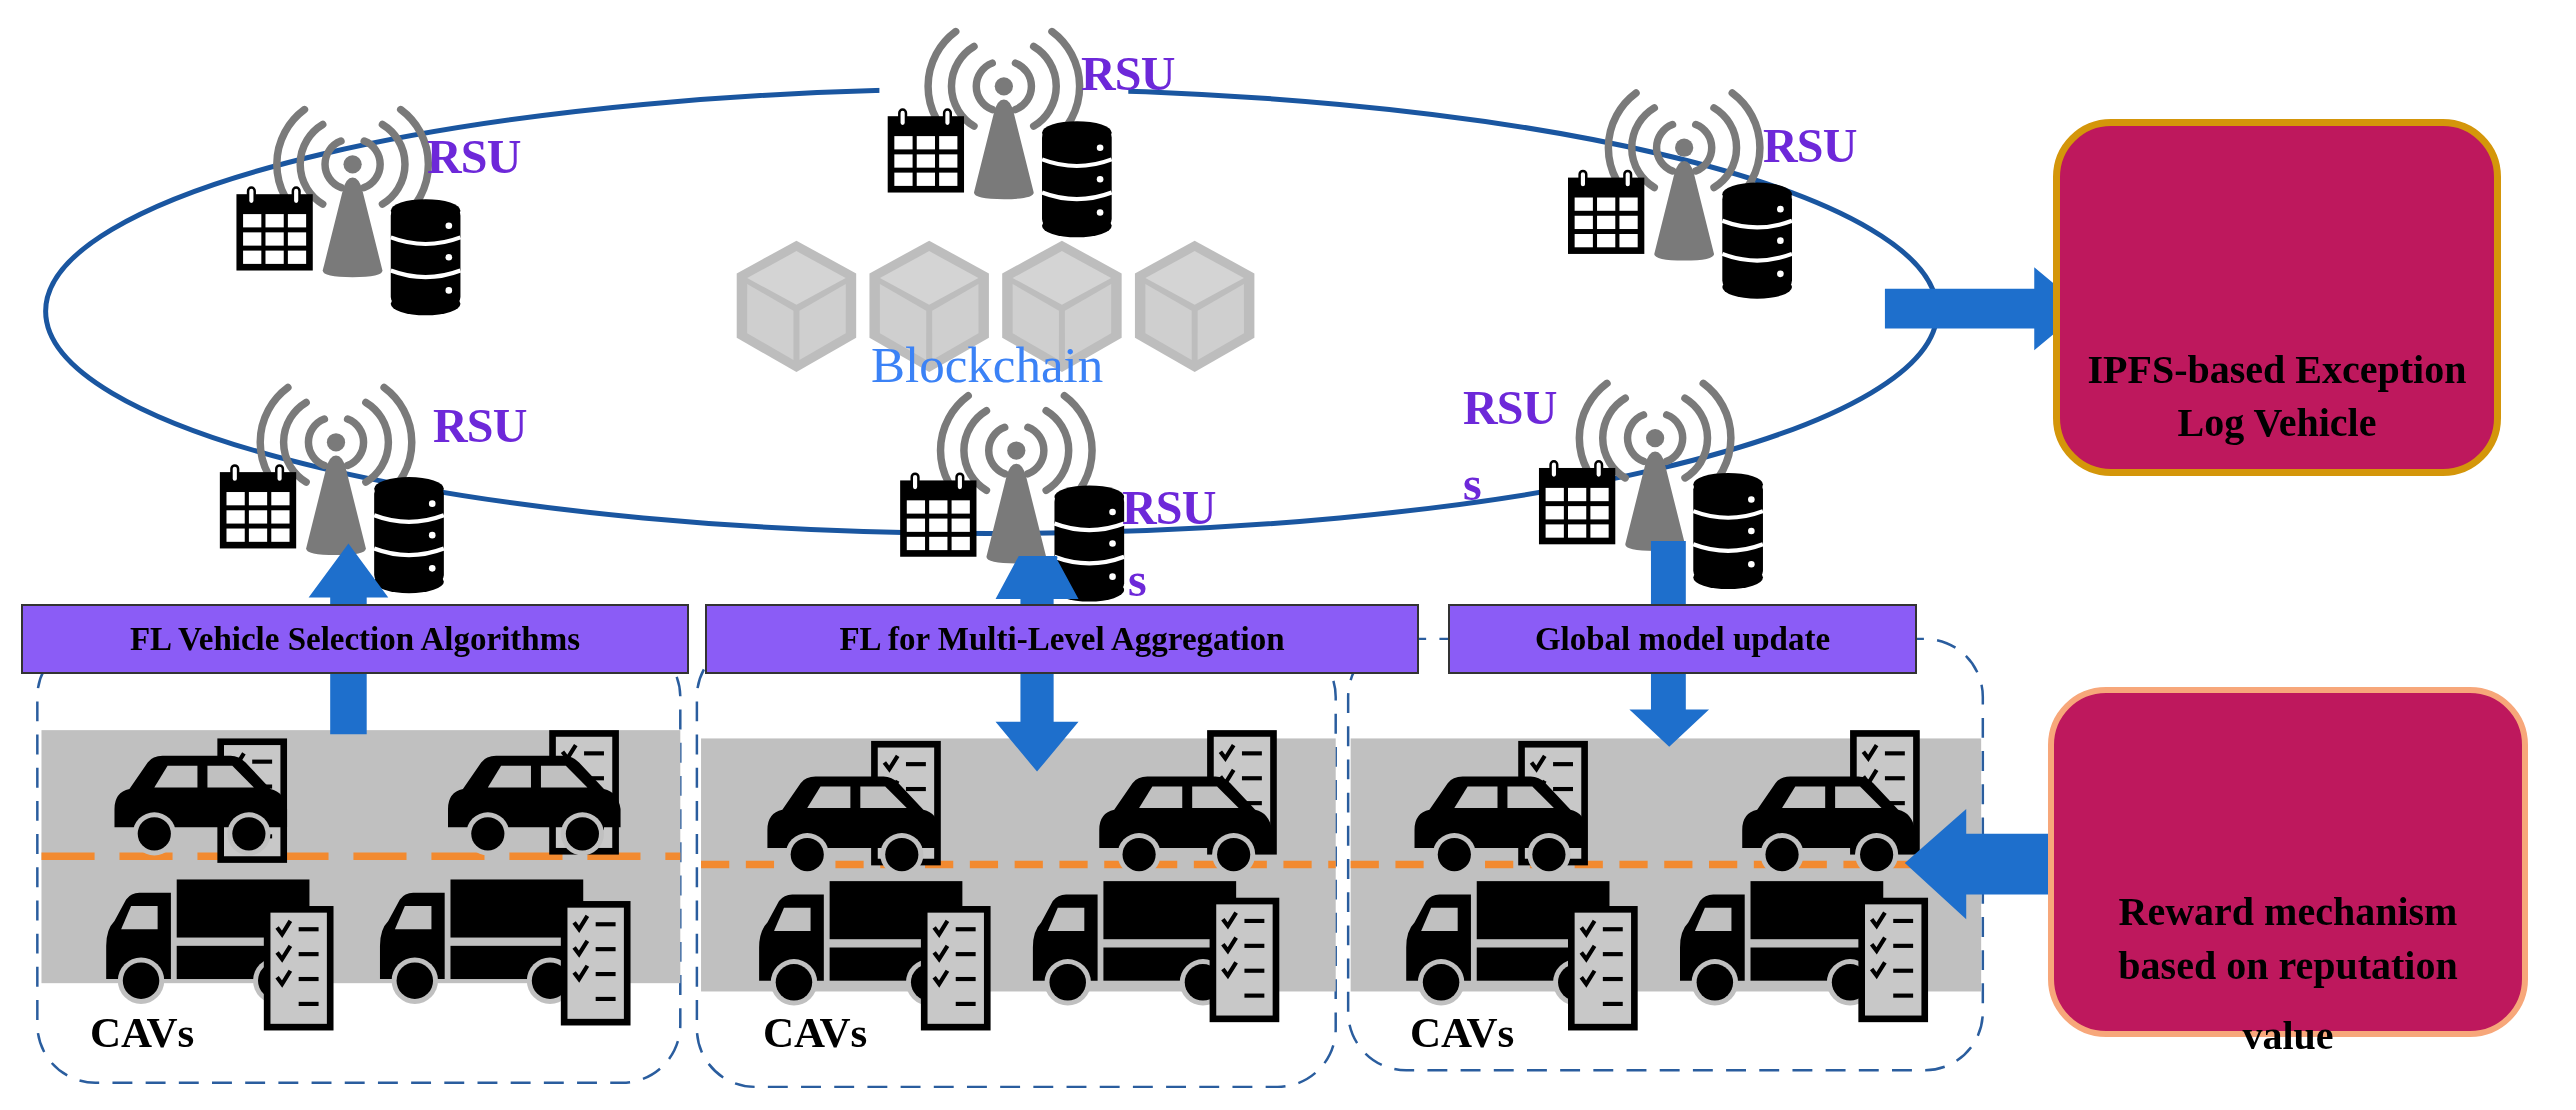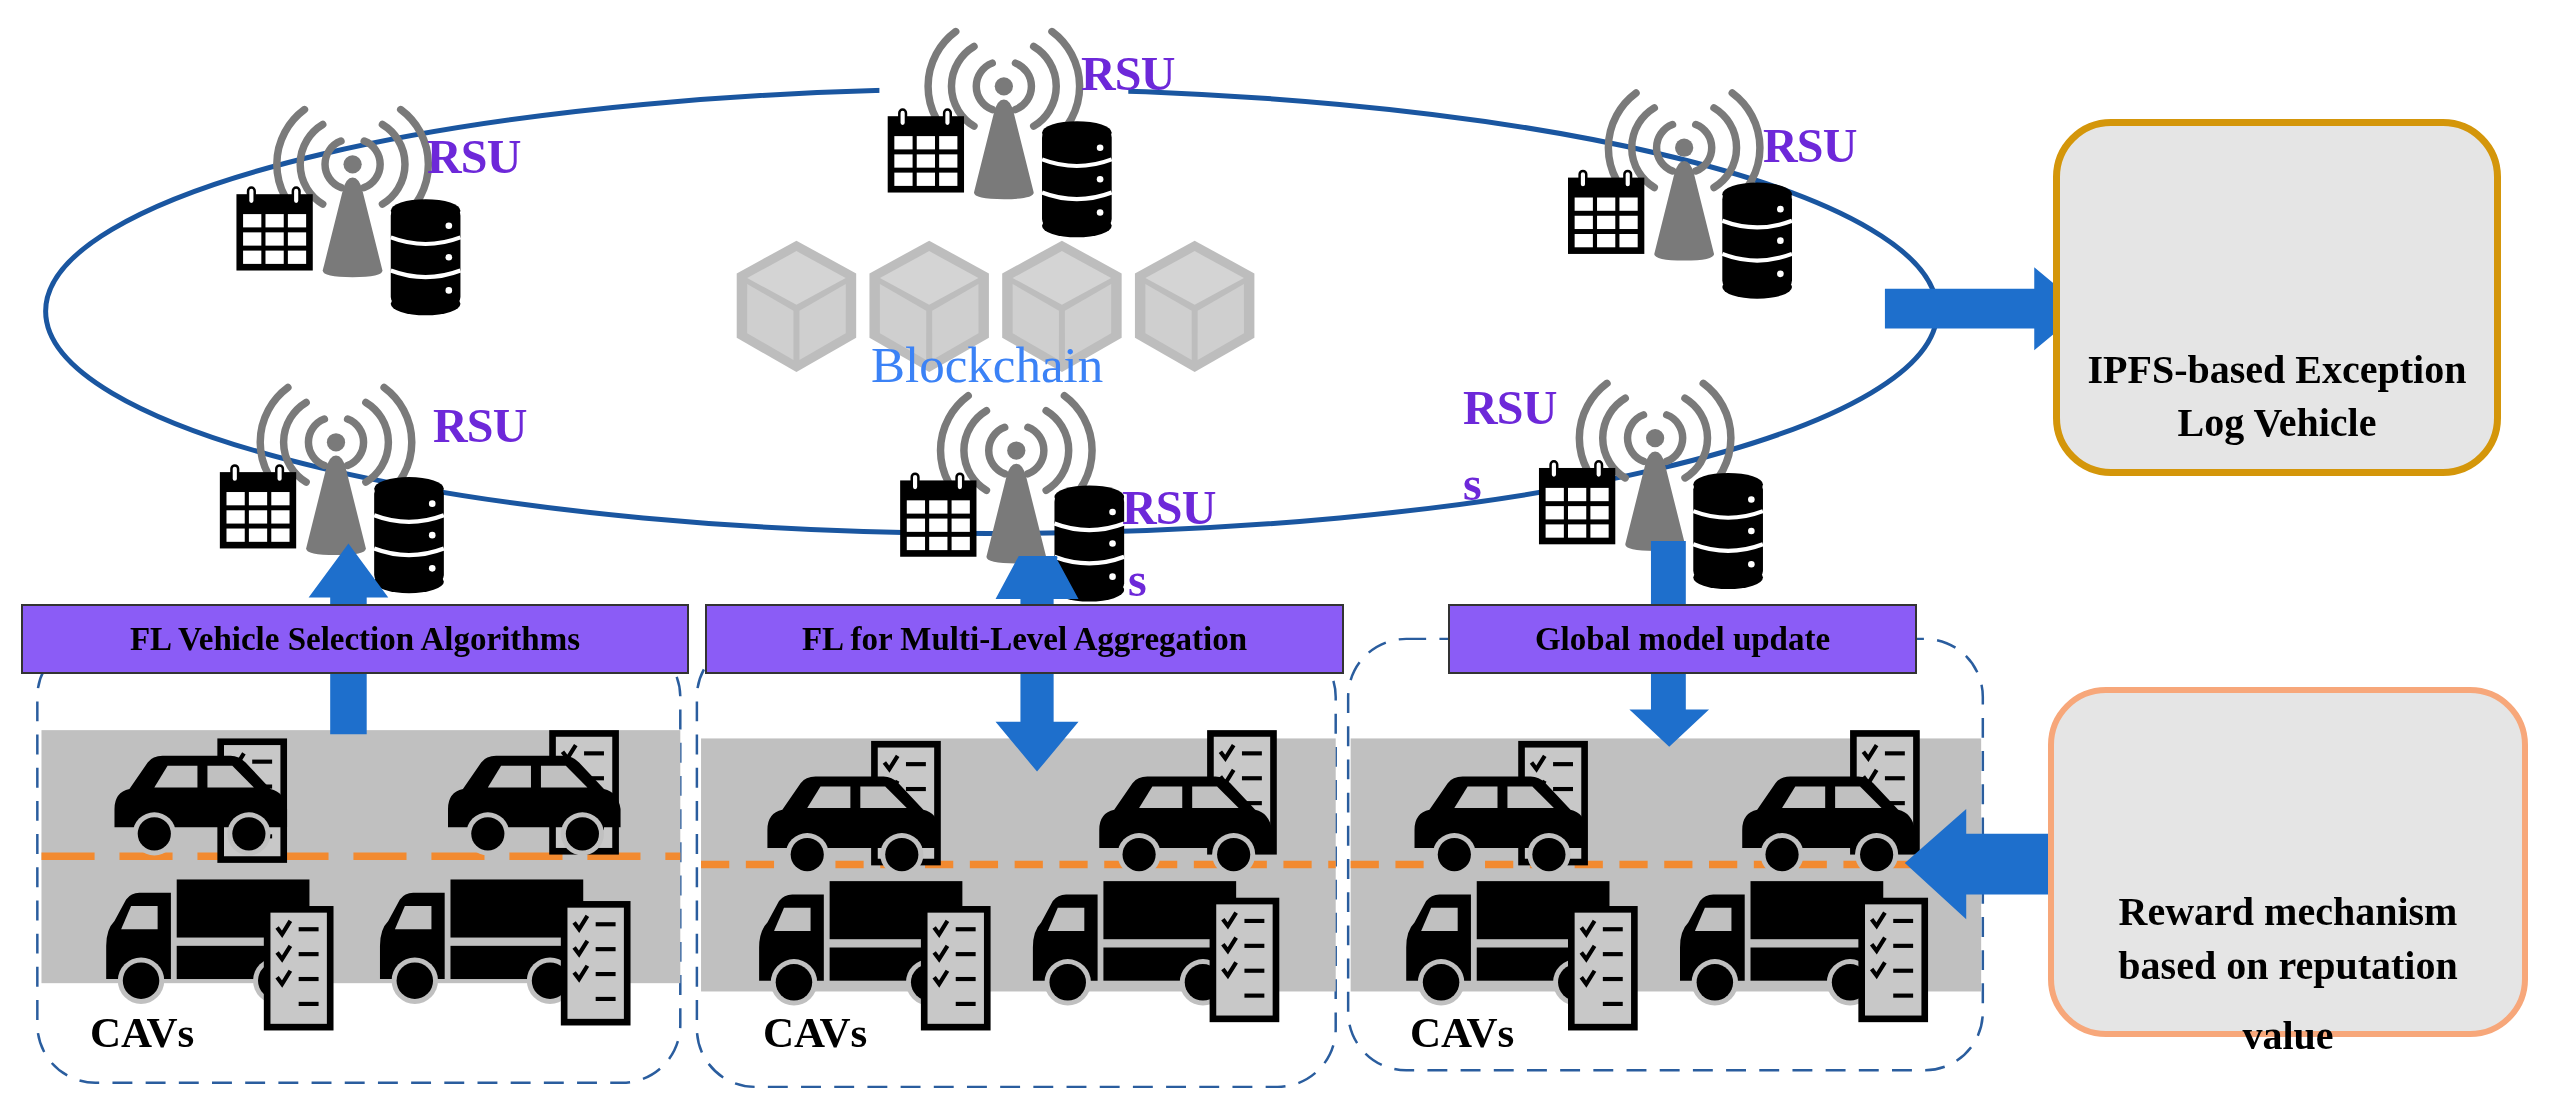--- a/index.html
+++ b/index.html
@@ -2,21 +2,21 @@
 <html style="font-size:13.3px"><head>
 <meta charset="utf-8">
 <style>
   html, body { margin: 0; padding: 0; background: #ffffff; }
   body { width: 2576px; height: 1111px; position: relative; overflow: hidden;
          font-family: "Liberation Serif", "DejaVu Serif", serif; }
   #stage { position: absolute; left: 0; top: 0; width: 2576px; height: 1111px; }
   .label-box { position: absolute; background: #8b5cf6; border: 2.5px solid #333;
                display: flex; align-items: center; justify-content: center;
                font-size: 33px; font-weight: bold; color: #000; box-sizing: border-box; }
-  .side-box { position: absolute; background: #e5e5e5; border-radius: 58px; box-sizing: border-box;
+  .side-box { position: absolute; background: #be185d; border-radius: 58px; box-sizing: border-box;
               text-align: center; font-weight: bold; color: #000; }
   .side-text { position: absolute; left: 0; right: 0; font-size: 40px; line-height: 53px; }
   .rsu-label { position: absolute; font-size: 48px; font-weight: bold; color: #6d28d9; letter-spacing: -0.8px; }
   .cavs-label { position: absolute; font-size: 43px; font-weight: bold; color: #000; }
   .bc-label { position: absolute; font-size: 51px; font-weight: normal; color: #3b82f6; }
 </style>
 </head>
 <body>
 
 <div id="stage">
@@ -234,21 +234,21 @@
   <div class="rsu-label" style="left:1463px; top:380px;">RSU</div>
   <div class="rsu-label" style="left:1463px; top:456px;">s</div>
 
   
   <div class="bc-label" style="left:871px; top:336px;">Blockchain</div>
 
   
   <div class="label-box" style="left:21px; top:604px; width:668px; height:70px;">
     <span>FL Vehicle Selection Algorithms</span>
   </div>
-  <div class="label-box" style="left:705px; top:604px; width:639px; height:70px;align-items:center;">
+  <div class="label-box" style="left:705px; top:604px; width:714px; height:70px;align-items:center;">
     <span>FL for Multi-Level Aggregation</span>
   </div>
   <div class="label-box" style="left:1448px; top:604px; width:469px; height:70px;align-items:center;">
     <span>Global model update</span>
   </div>
 
   
   <div class="cavs-label" style="left:90px; top:1008px;">CAVs</div>
   <div class="cavs-label" style="left:763px; top:1008px;">CAVs</div>
   <div class="cavs-label" style="left:1410px; top:1008px;">CAVs</div>

